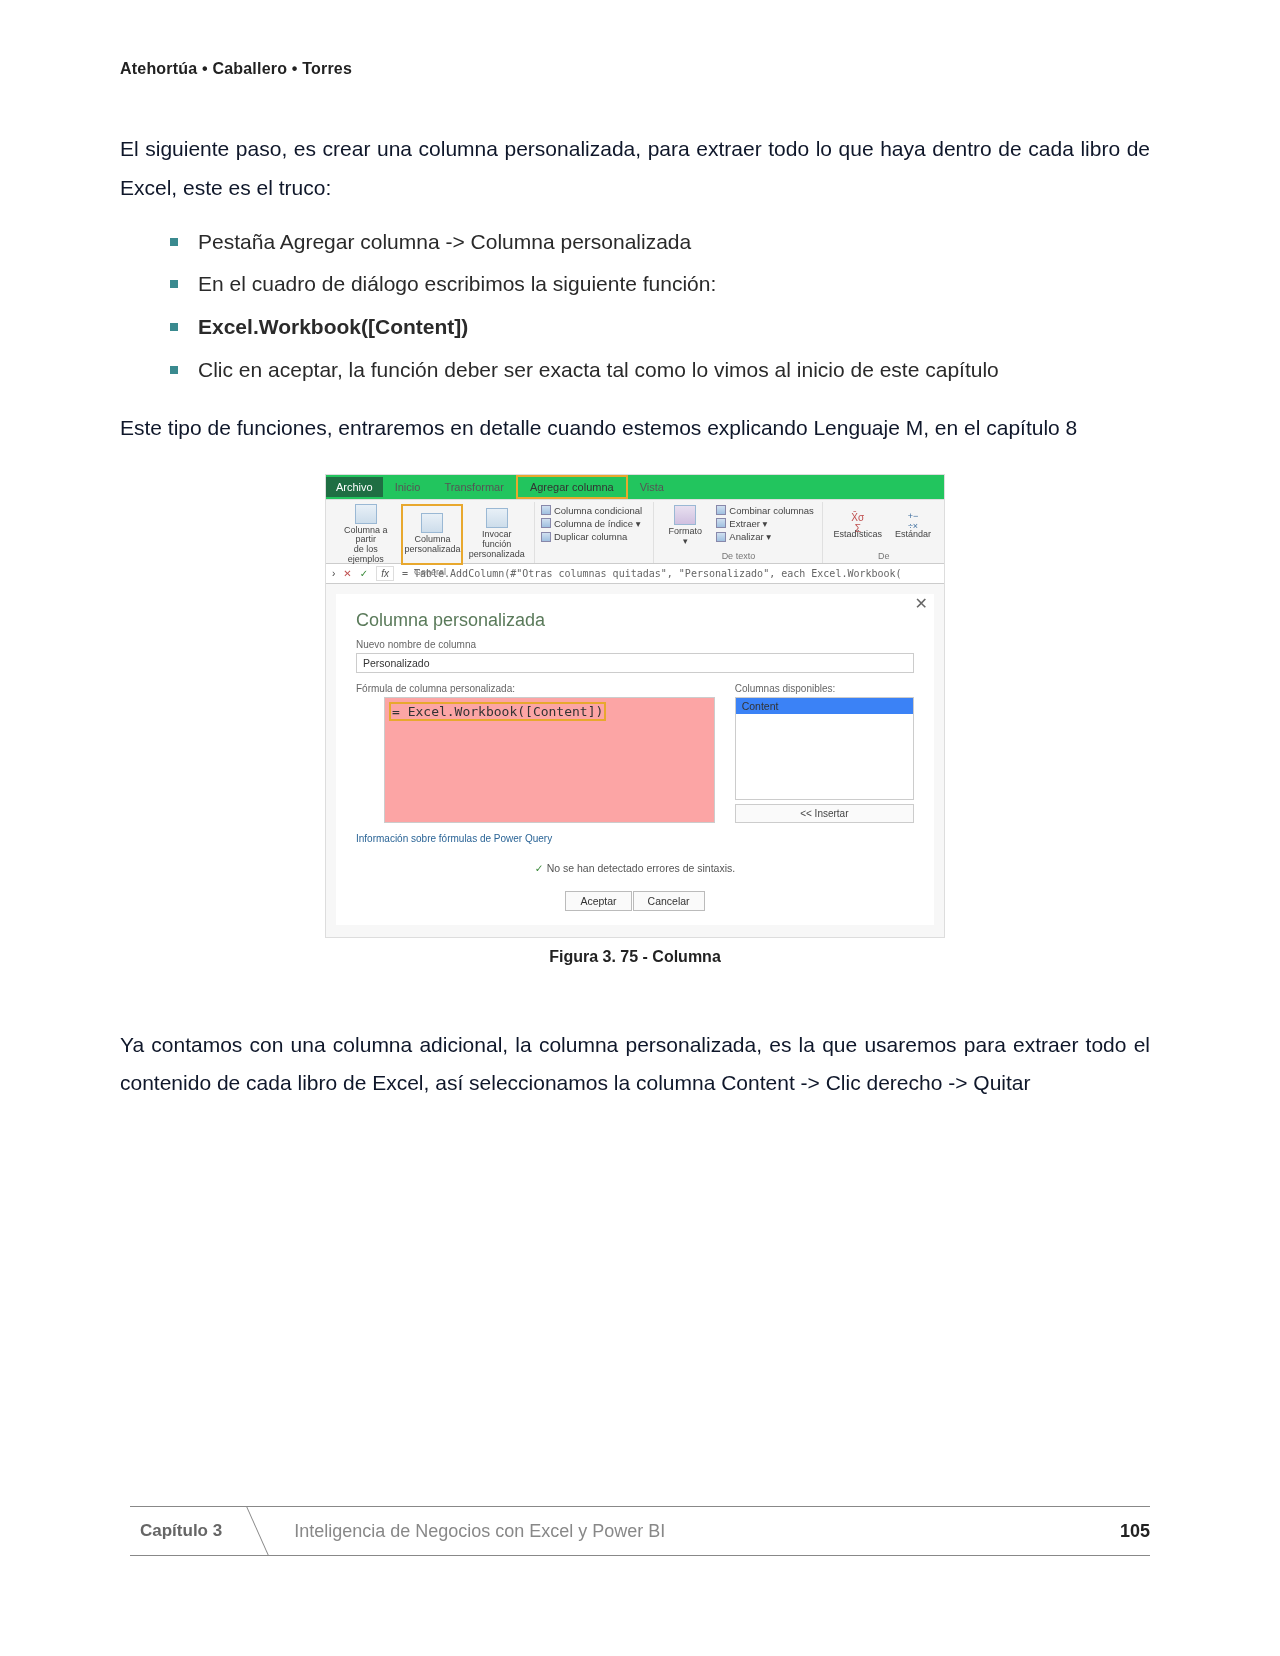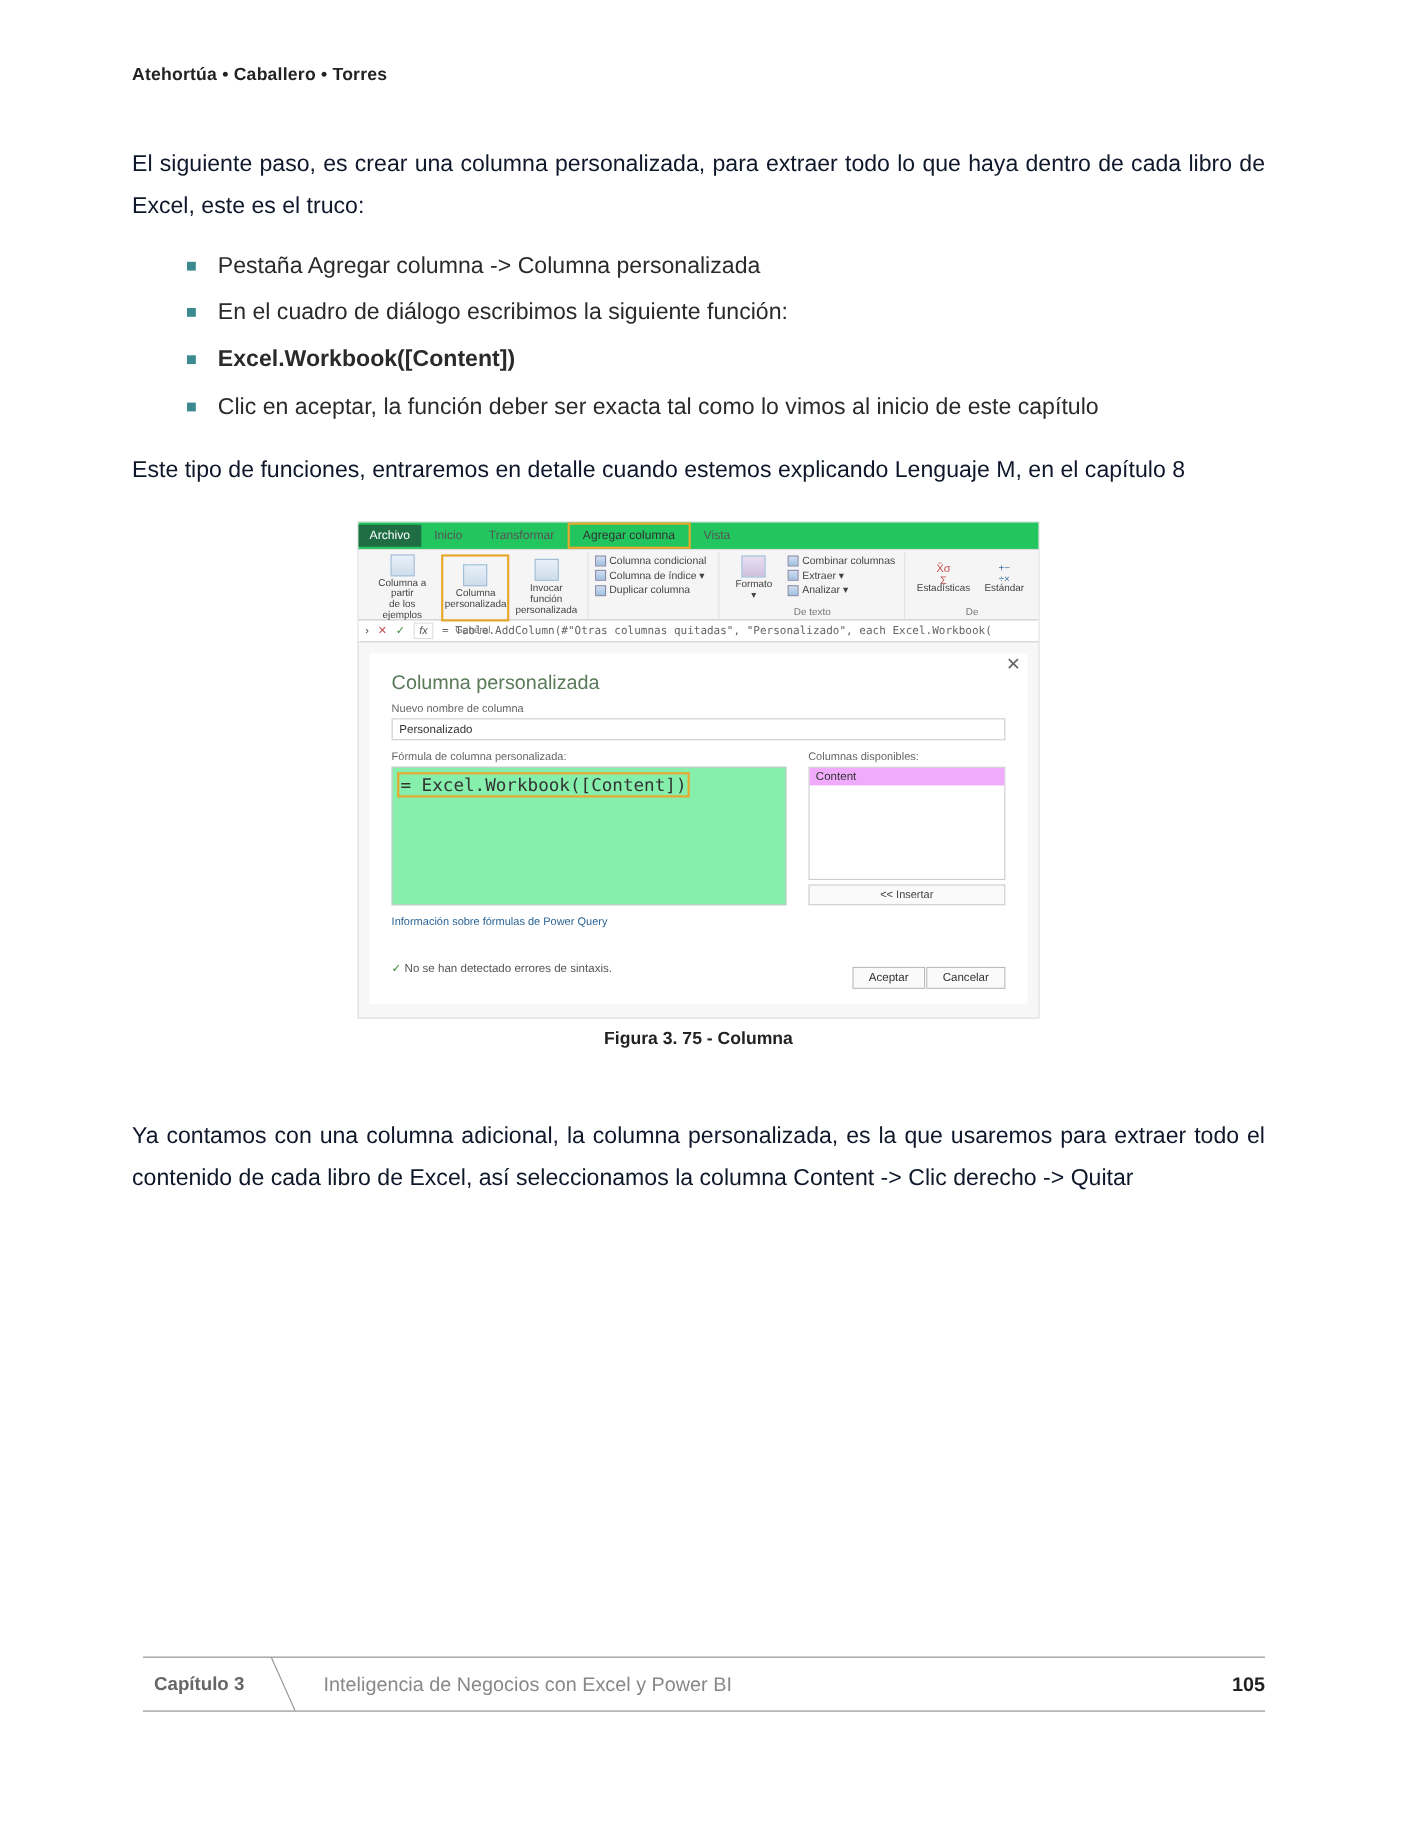--- a/index.html
+++ b/index.html
@@ -198,43 +198,44 @@
   }
   .dialog-cols {
     display: flex;
     gap: 20px;
   }
   .formula-box {
     flex: 2;
     border: 1px solid #ccc;
     height: 126px;
     padding: 4px;
-    font-size: 16px;
+    font-size: 13px;
     font-family: Consolas, monospace;
     color: #333;
-    background: #86efac;
+    background: #fca5a5;
+    margin-left: 28px;
   }
   .formula-select {
     display: inline-block;
     border: 2px solid #e8a82e;
     padding: 0 1px;
   }
   .avail-col {
     flex: 1;
     display: flex;
     flex-direction: column;
   }
   .avail-list {
     border: 1px solid #ccc;
     flex: 1;
     height: 106px;
     background: #fff;
   }
   .avail-item {
-    background: #f0abfc;
+    background: #3b82f6;
     padding: 2px 6px;
     font-size: 10.5px;
     color: #333;
   }
   .insert-btn {
     margin-top: 4px;
     border: 1px solid #ccc;
     text-align: center;
     font-size: 10px;
     padding: 3px;
@@ -244,20 +245,21 @@
   .info-link {
     font-size: 10px;
     color: #2a6496;
     margin-top: 10px;
   }
   .dialog-footer {
     display: flex;
     justify-content: space-between;
     align-items: center;
     margin-top: 18px;
+    flex-direction: column;
   }
   .syntax-ok {
     font-size: 10.5px;
     color: #555;
   }
   .green-check {
     color: #3a8a3a;
     margin-right: 3px;
   }
   .dlg-buttons { display: flex; gap: 1px; margin-top: 17px; }

